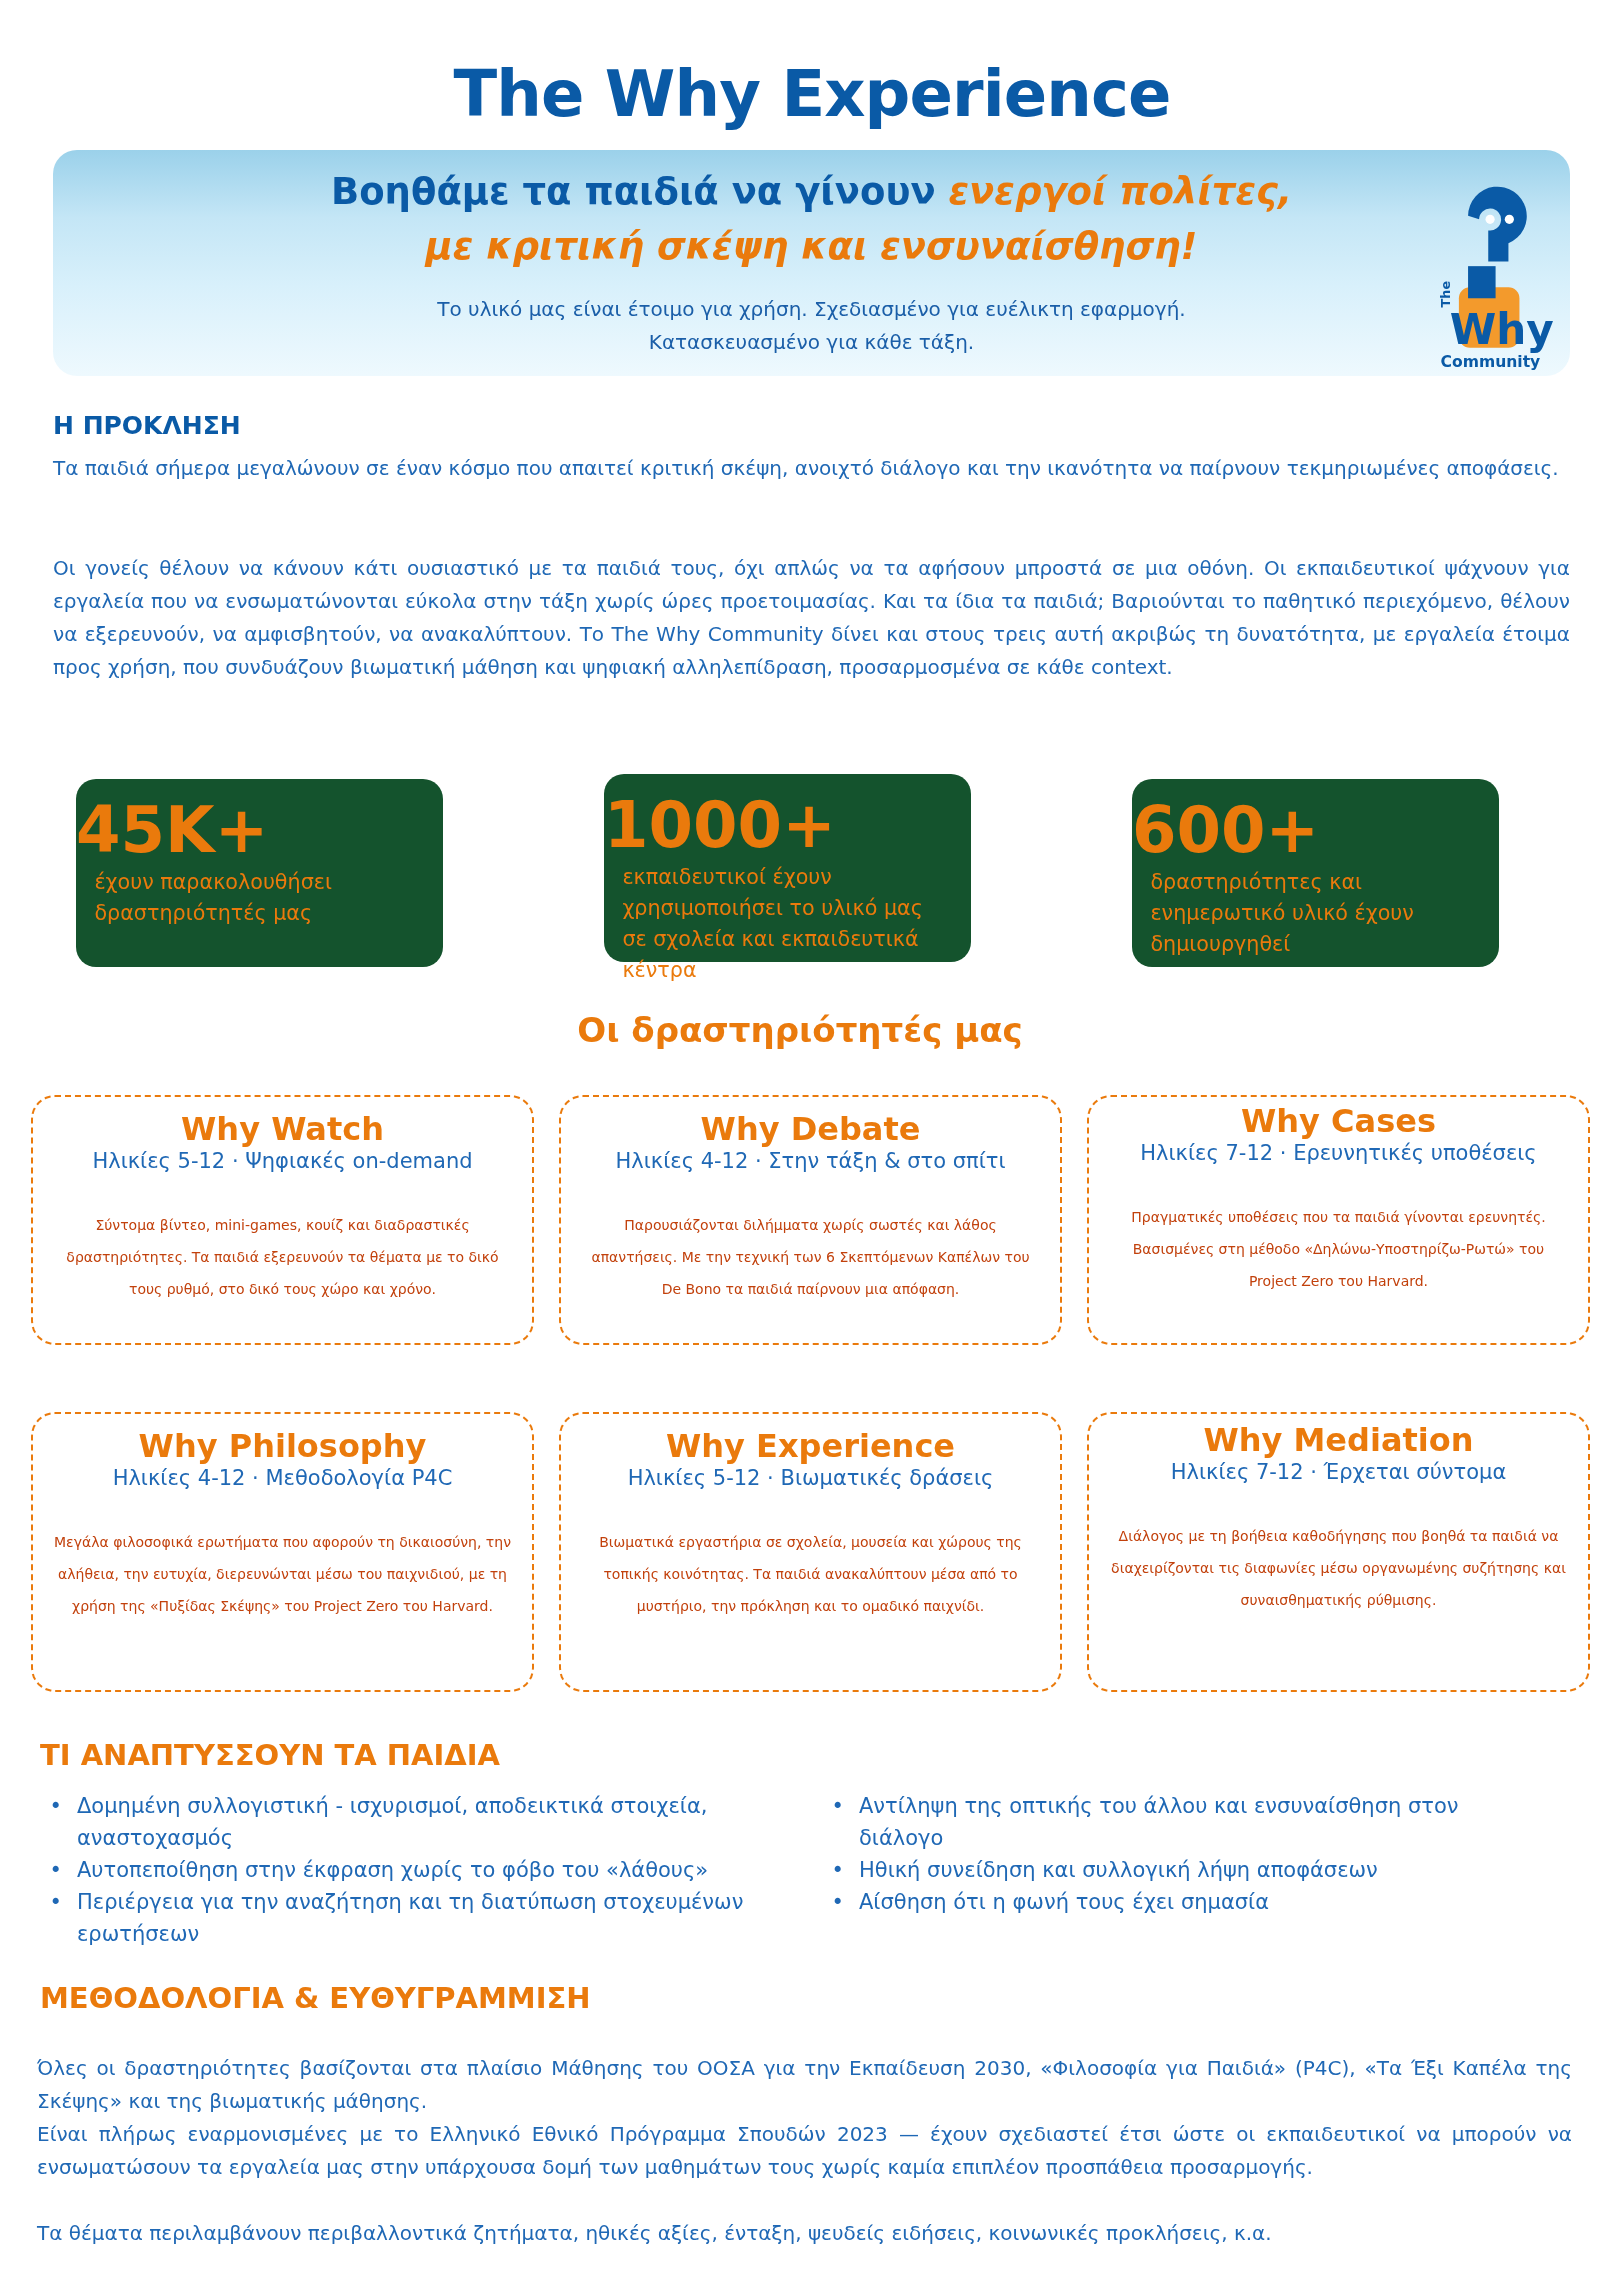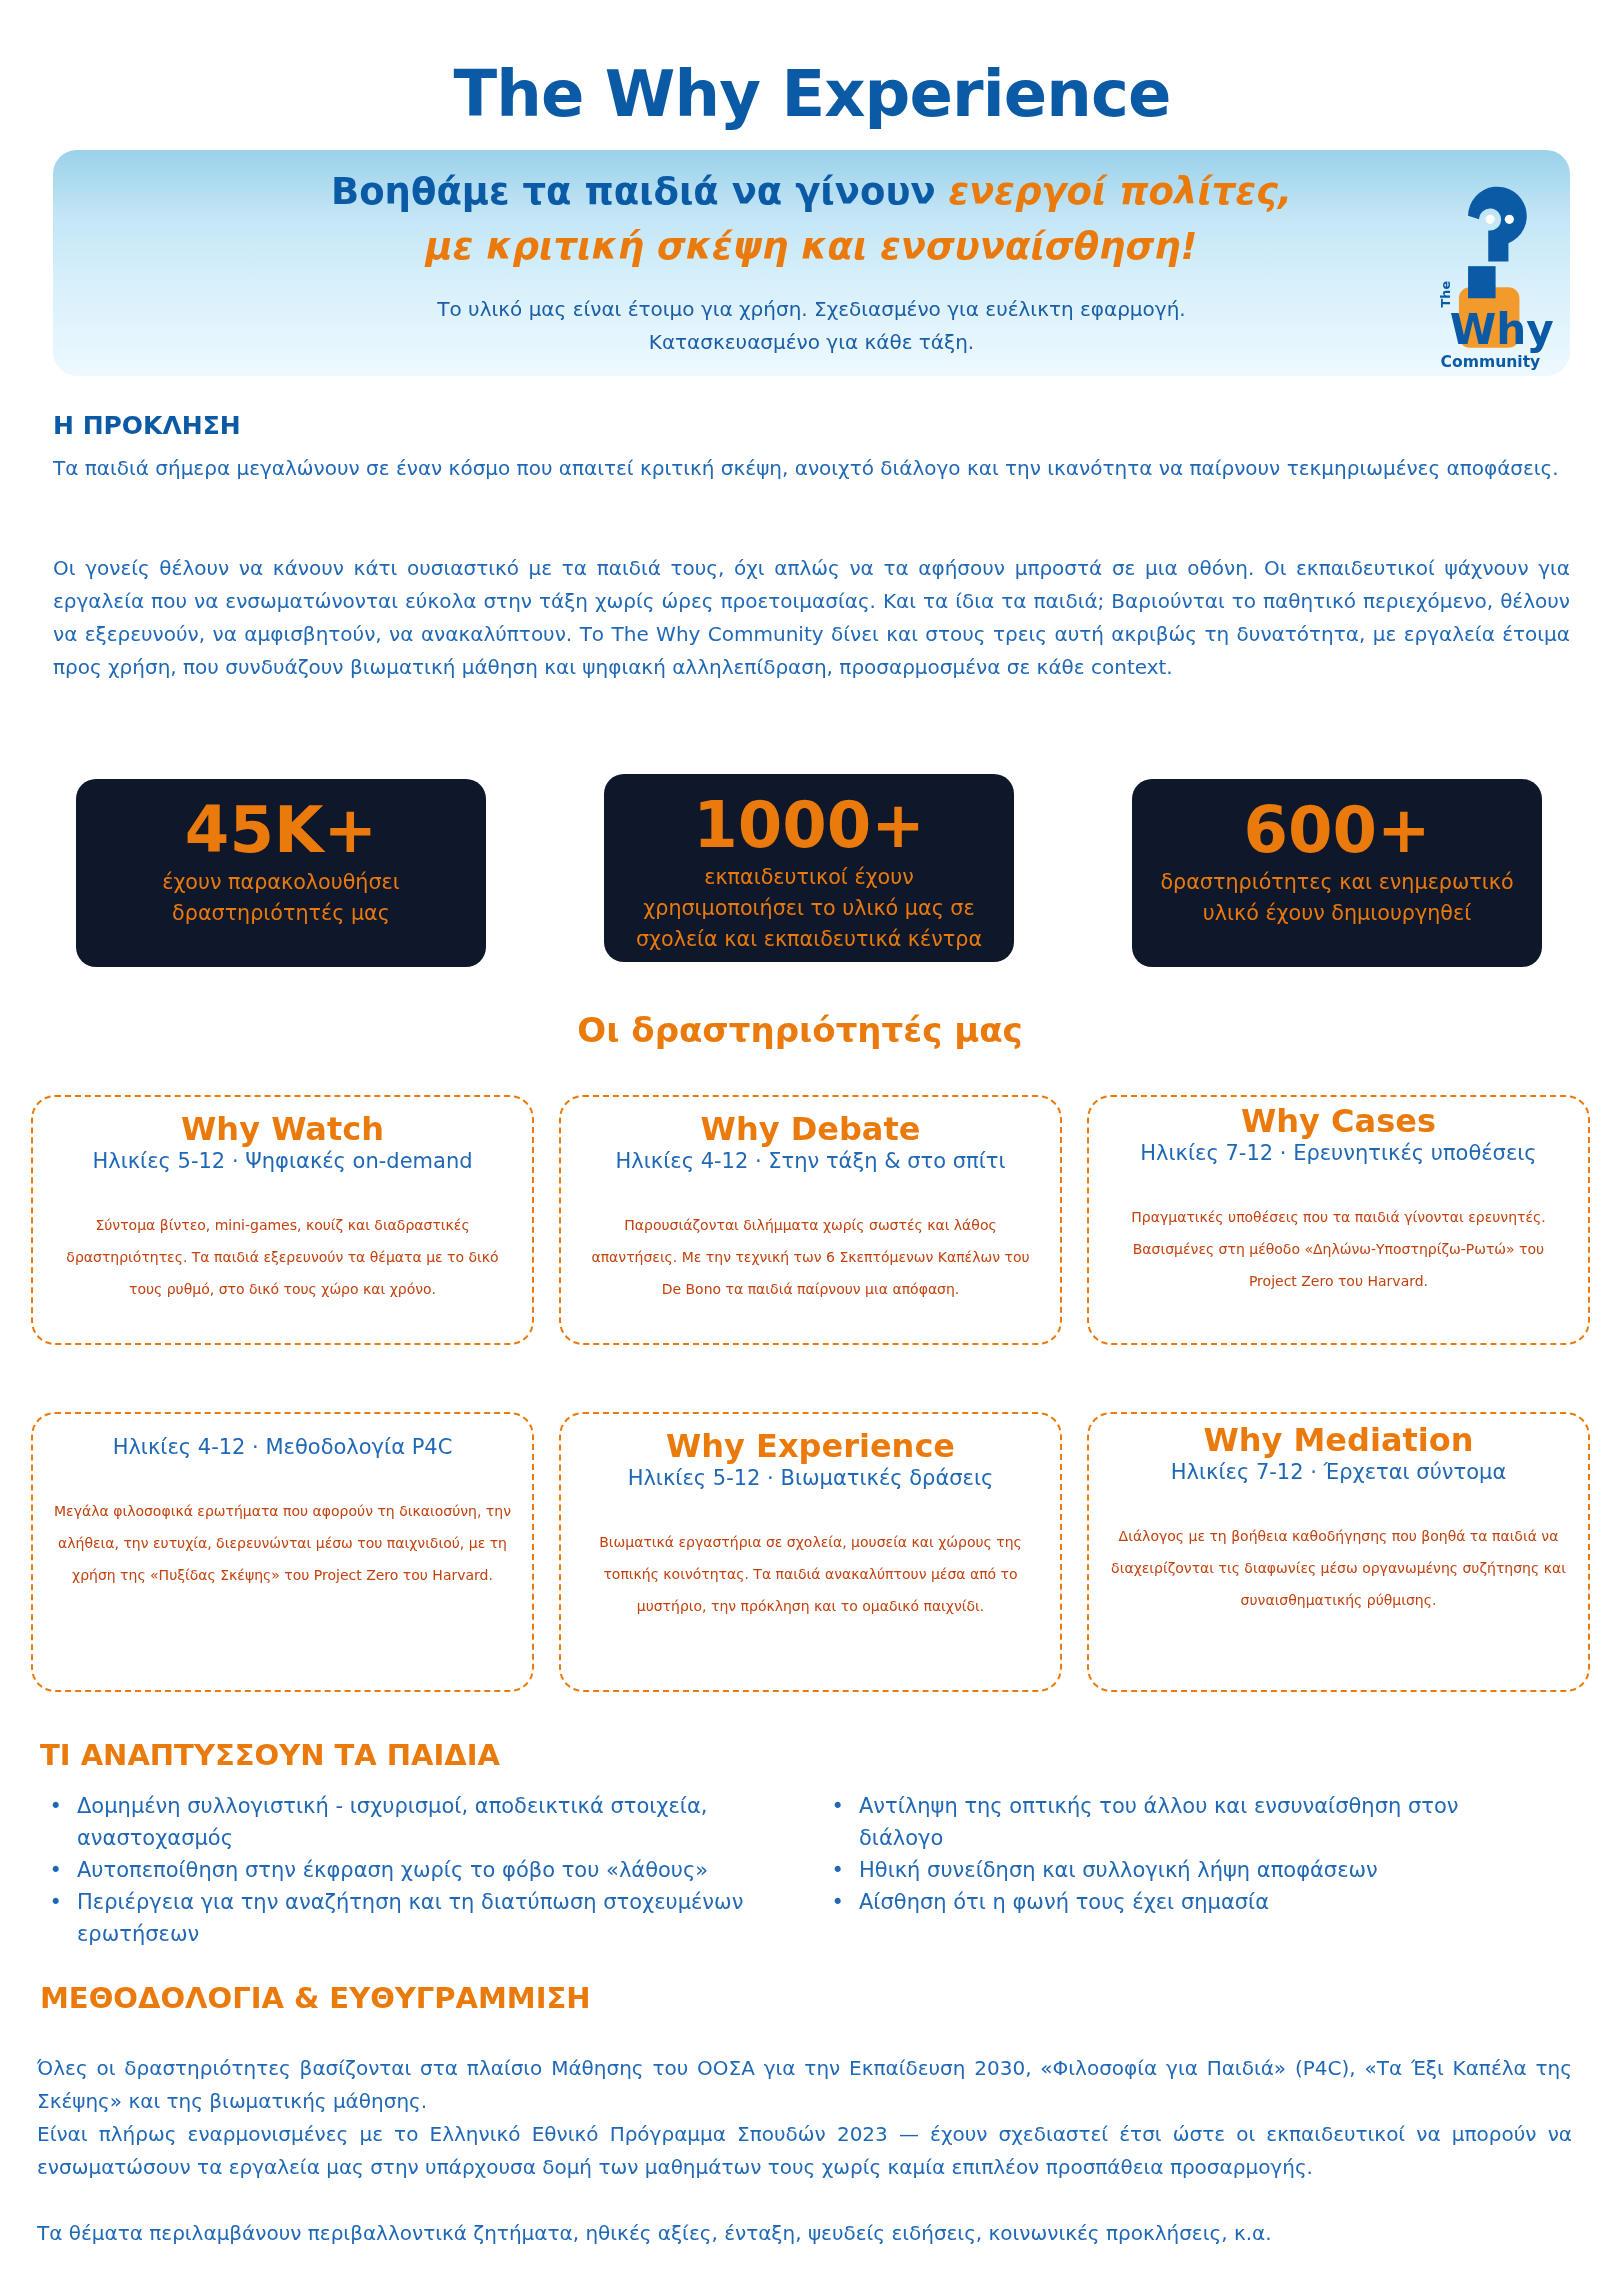--- a/index.html
+++ b/index.html
@@ -13,21 +13,21 @@
   .hero-line1 { position: absolute; top: 20px; left: 0; width: 1517px; text-align: center; font-size: 37px; font-weight: bold; color: #0a5aa6; }
   .hero-line1 .em, .hero-line2 { color: #ea7a0c; font-style: italic; }
   .hero-line2 { position: absolute; top: 75px; left: 0; width: 1517px; text-align: center; font-size: 37px; font-weight: bold; }
   .hero-sub { position: absolute; top: 143px; left: 0; width: 1517px; text-align: center; font-size: 20px; line-height: 33px; color: #1a5ea8; }
 
   .logo { position: absolute; top: 179px; left: 1422px; width: 138px; height: 200px; }
 
   .section-head-blue { position: absolute; left: 53px; font-size: 25px; font-weight: bold; color: #0a5aa6; }
   .para { position: absolute; left: 53px; width: 1517px; font-size: 20px; line-height: 33px; color: #1f68b5; text-align: justify; margin-top: 8px; }
 
-  .stat { position: absolute; top: 779px; width: 410px; height: 188px; background: #0f172a; border-radius: 20px; text-align: center; }
+  .stat { position: absolute; top: 779px; width: 367px; height: 188px; background: #14532d; border-radius: 20px; }
   .stat-num { margin-top: 14.7px; font-size: 64px; font-weight: bold; color: #ea7a0c; line-height: 73px; }
   .stat-label { font-size: 20.7px; line-height: 31px; color: #ea7a0c; padding: 0 18.4px; }
 
   .h-orange-center { position: absolute; top: 1010px; left: 0; width: 1600px; text-align: center; font-size: 34px; font-weight: bold; color: #ea7a0c; }
 
   .card { position: absolute; width: 503px; border: 2.3px dashed #ea7a0c; border-radius: 24px; text-align: center; padding-top: 16.5px; }
   .card-title { font-size: 32px; font-weight: bold; color: #ea7a0c; line-height: 31px; }
   .card-meta { font-size: 21px; color: #1f68b5; line-height: 33px; margin-bottom: 31px; }
   .card-desc { font-size: 14px; color: #c2410c; line-height: 32px; padding: 0 20px; }
 
@@ -92,20 +92,21 @@
   <div class="card-meta">Ηλικίες 4-12 · Στην τάξη &amp; στο σπίτι</div>
   <div class="card-desc">Παρουσιάζονται διλήμματα χωρίς σωστές και λάθος απαντήσεις. Με την τεχνική των 6 Σκεπτόμενων Καπέλων του De Bono τα παιδιά παίρνουν μια απόφαση.</div>
 </div>
 <div class="card" style="left:1087px; top:1095px; height:250px; padding-top:9.2px;">
   <div class="card-title">Why Cases</div>
   <div class="card-meta">Ηλικίες 7-12 · Ερευνητικές υποθέσεις</div>
   <div class="card-desc">Πραγματικές υποθέσεις που τα παιδιά γίνονται ερευνητές. Βασισμένες στη μέθοδο «Δηλώνω-Υποστηρίζω-Ρωτώ» του Project Zero του Harvard.</div>
 </div>
 
 <div class="card" style="left:31px; top:1412px; height:280px;">
+  <div class="card-title">Why Philosophy</div>
   <div class="card-meta">Ηλικίες 4-12 · Μεθοδολογία P4C</div>
   <div class="card-desc">Μεγάλα φιλοσοφικά ερωτήματα  που αφορούν τη δικαιοσύνη, την αλήθεια, την ευτυχία, διερευνώνται μέσω του παιχνιδιού, με τη χρήση της «Πυξίδας Σκέψης» του Project Zero του Harvard.</div>
 </div>
 <div class="card" style="left:559px; top:1412px; height:280px;">
   <div class="card-title">Why Experience</div>
   <div class="card-meta">Ηλικίες 5-12 · Βιωματικές δράσεις</div>
   <div class="card-desc">Βιωματικά εργαστήρια σε σχολεία, μουσεία και χώρους της τοπικής κοινότητας. Τα παιδιά ανακαλύπτουν μέσα από το μυστήριο, την πρόκληση και το ομαδικό παιχνίδι.</div>
 </div>
 <div class="card" style="left:1087px; top:1412px; height:280px; padding-top:11px;">
   <div class="card-title">Why Mediation</div>

